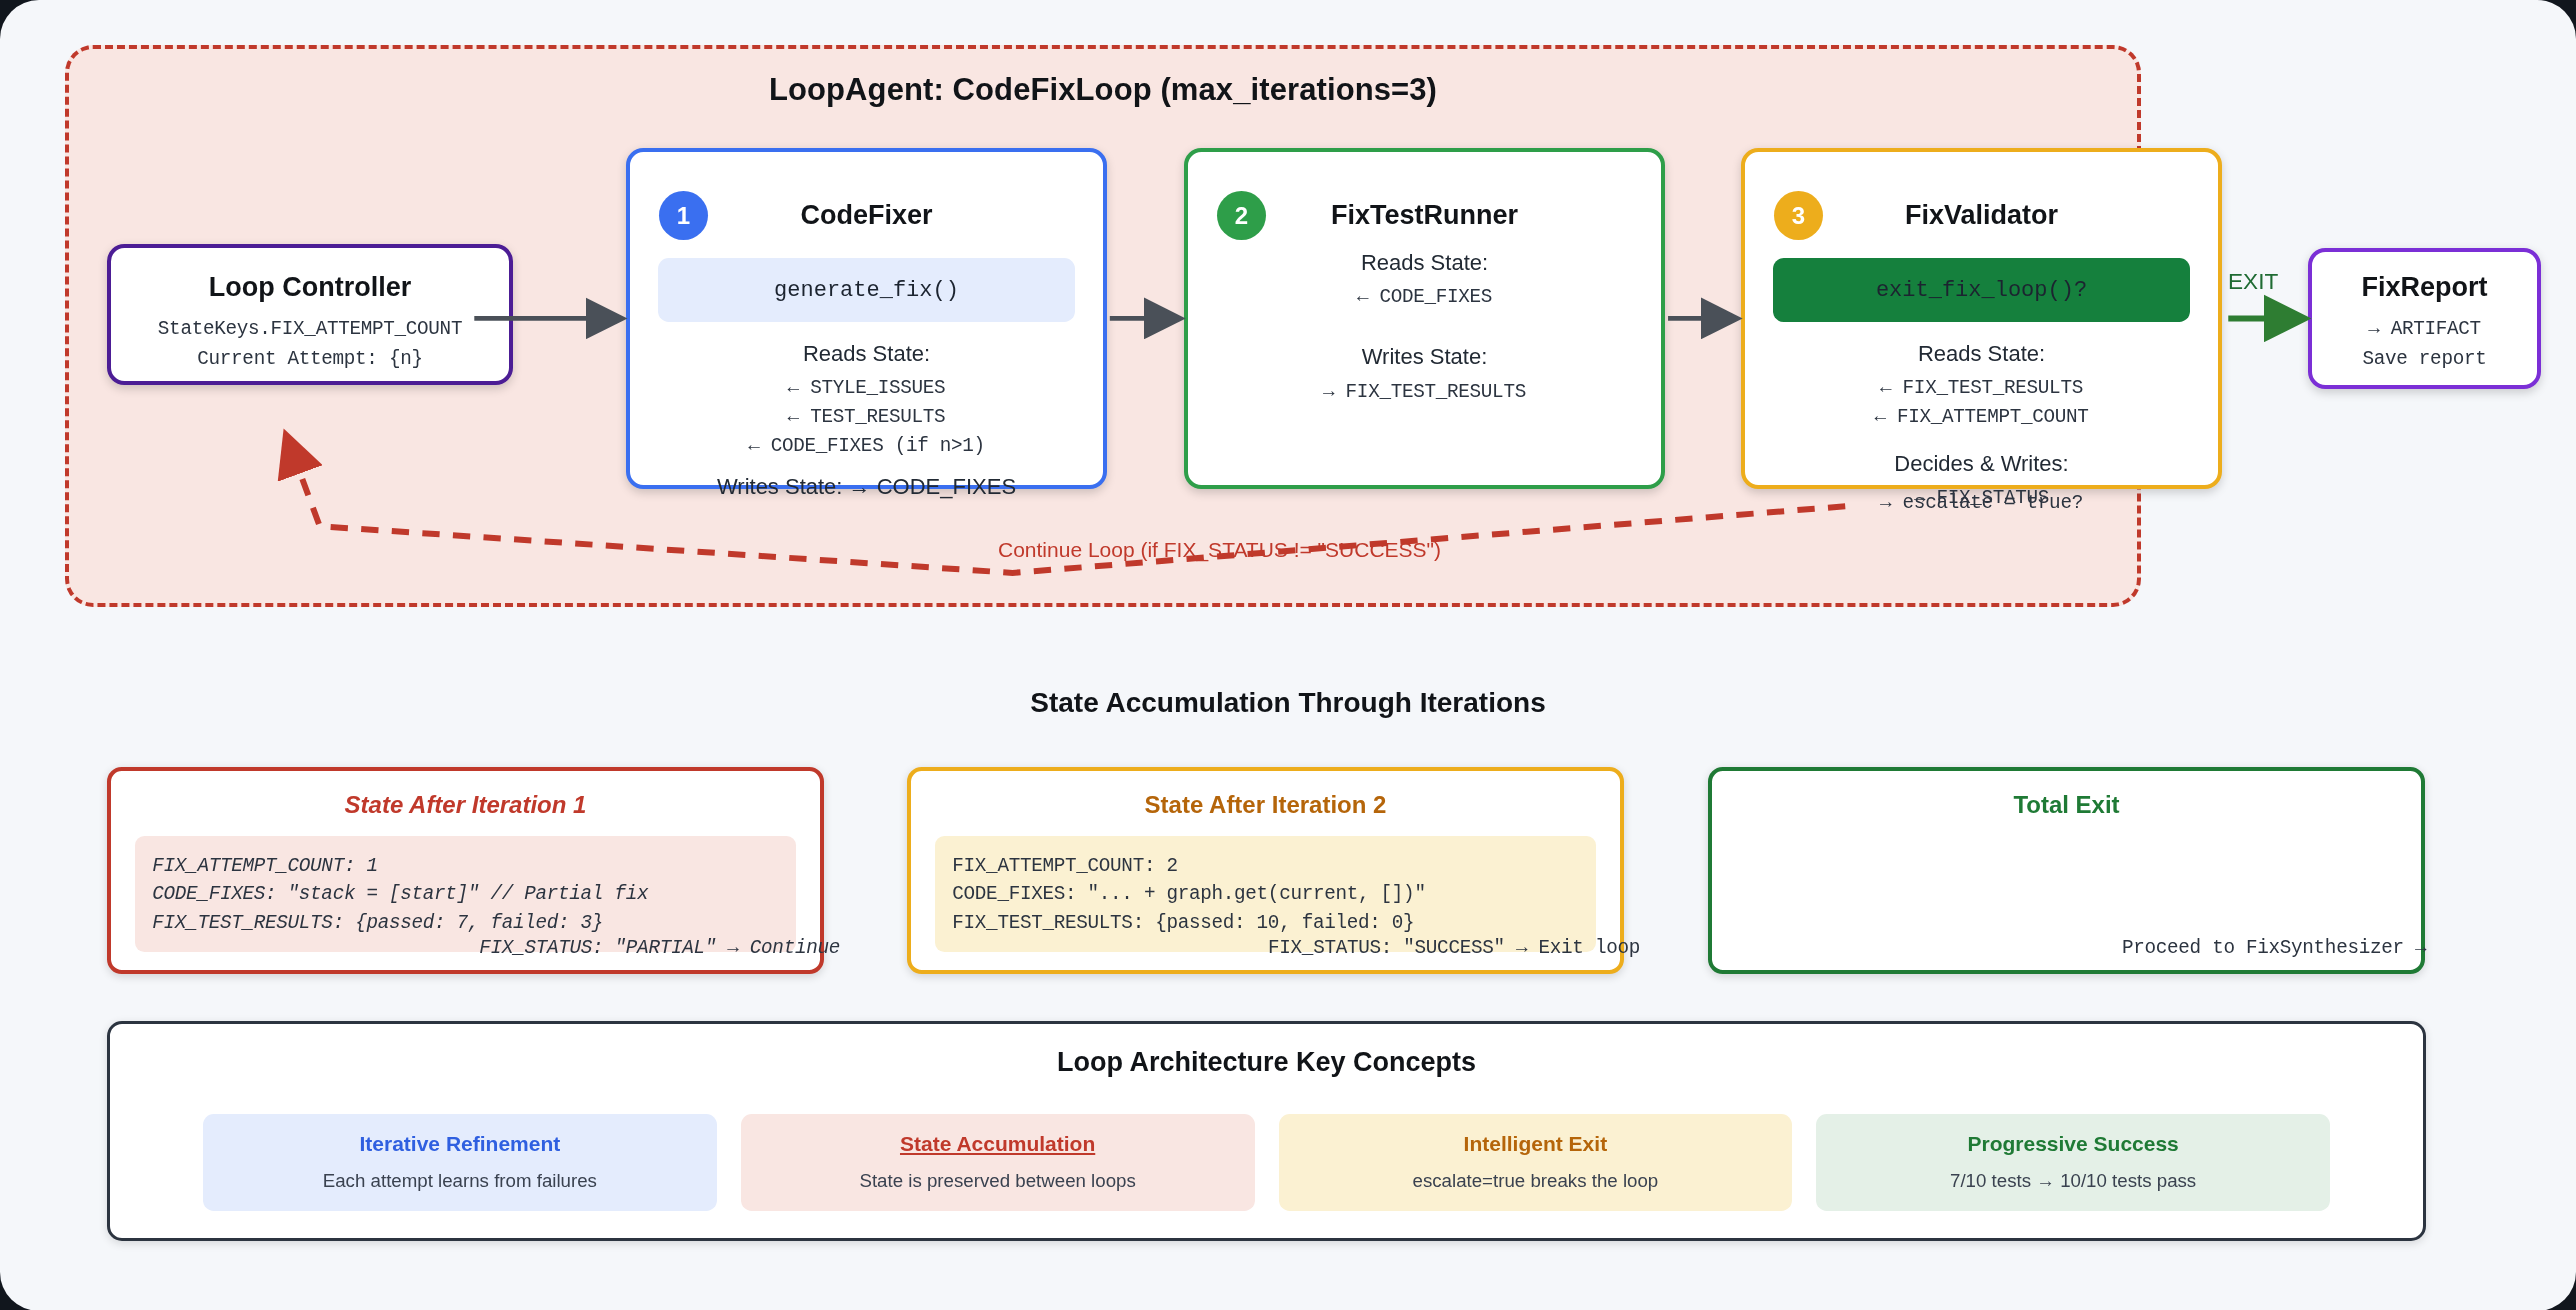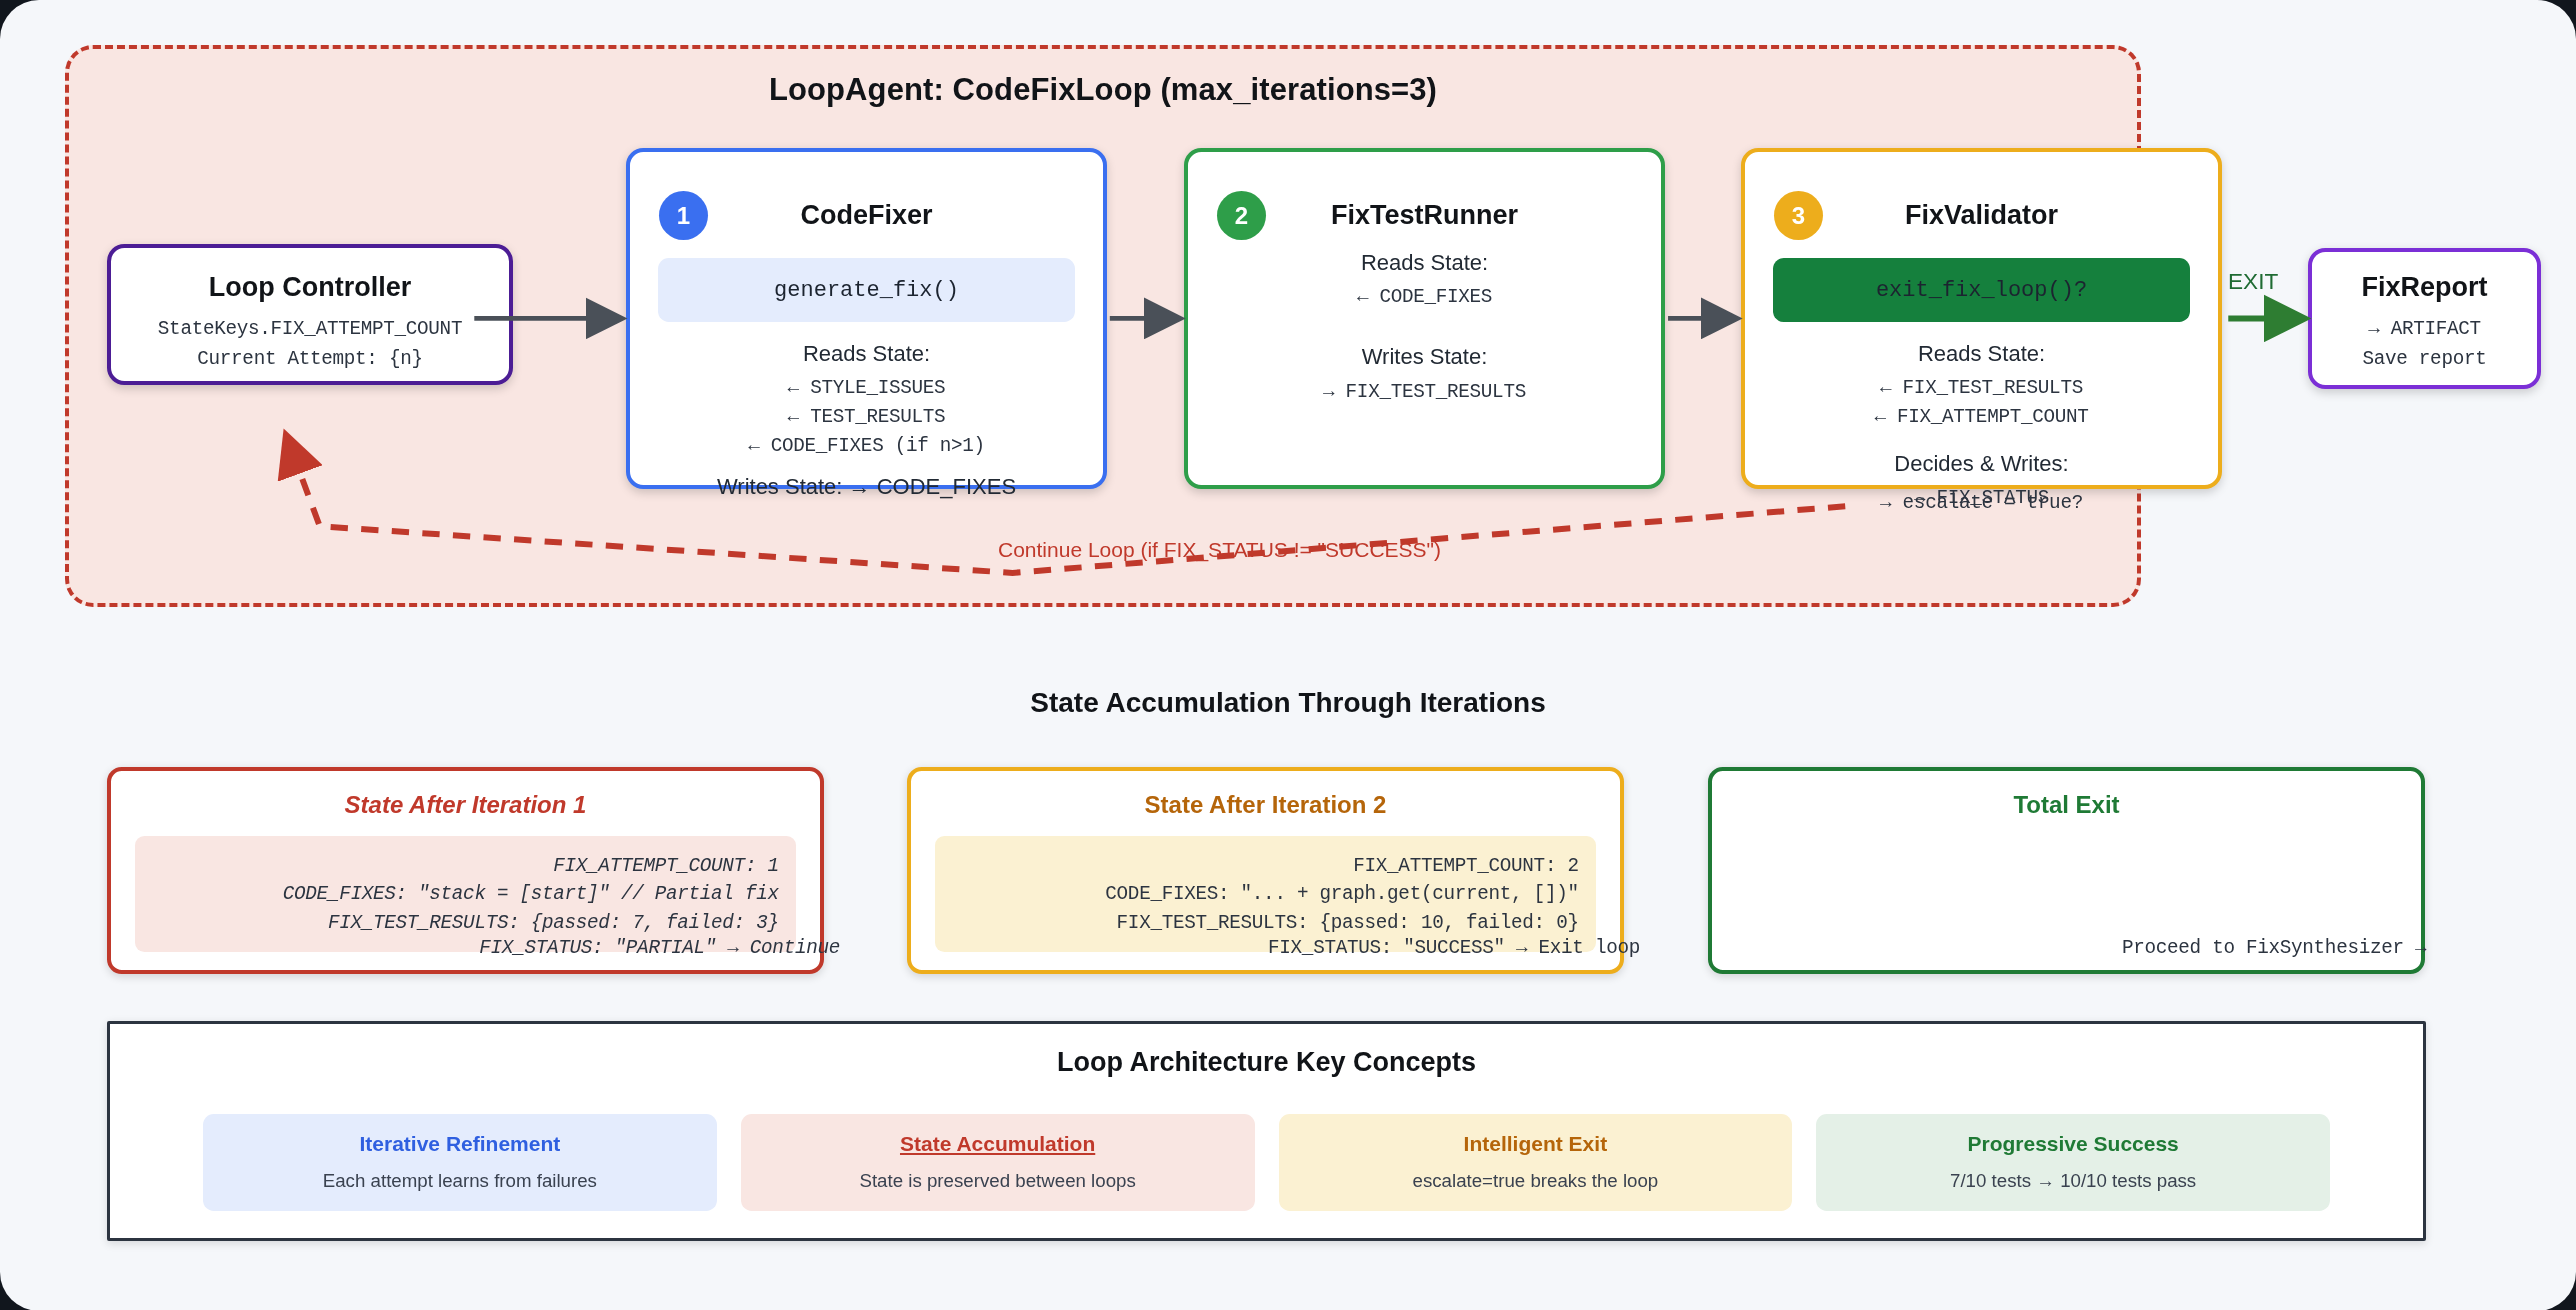--- a/index.html
+++ b/index.html
@@ -45,21 +45,20 @@
     box-shadow: 0 3.3px 9.3px rgba(0,0,0,.17);
   }
   .node-title {
     text-align: center;
     font-size: 27px;
     font-weight: bold;
     color: #111418;
   }
   .mono {
     font-family: "Liberation Mono", "DejaVu Sans Mono", monospace;
-    text-align: right;
   }
 
   
   #loop-controller {
     left: 107px; top: 244px;
     width: 406px; height: 141px;
     border: 4px solid #4c1d95;
   }
   #loop-controller .node-title { margin-top: 24px; font-size: 27px; }
   #loop-controller .lc-line {
@@ -228,21 +227,21 @@
   }
   #state-card-2 .state-footer { right: -5.3px; }
 
   
   #concepts-panel {
     position: absolute;
     left: 107px; top: 1021px;
     width: 2319px; height: 220px;
     background: #fff;
     border: 3.3px solid #2c3440;
-    border-radius: 2px;
+    border-radius: 15px;
     box-shadow: 0 2.7px 8px rgba(0,0,0,.12);
   }
   #concepts-title {
     text-align: center;
     font-size: 27px;
     font-weight: bold;
     color: #111418;
     margin-top: 22.6px;
   }
   #concepts-row {

